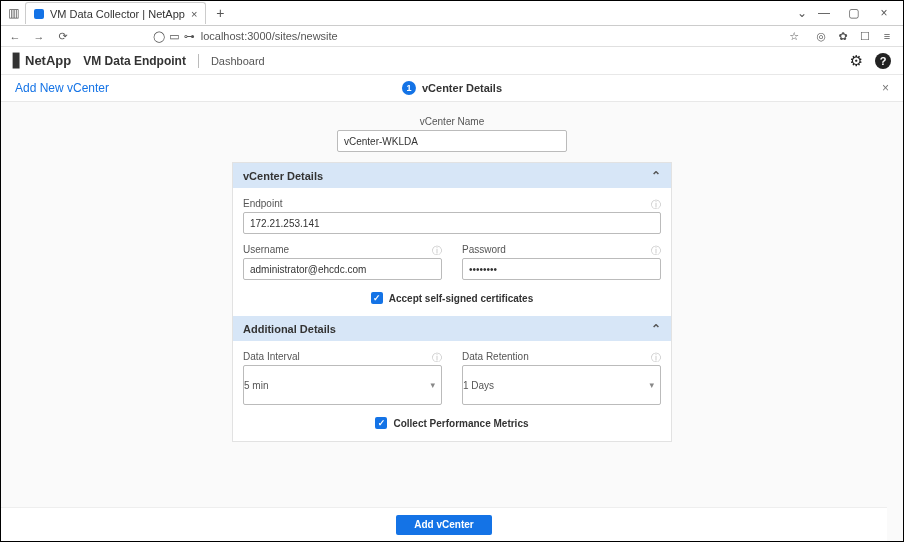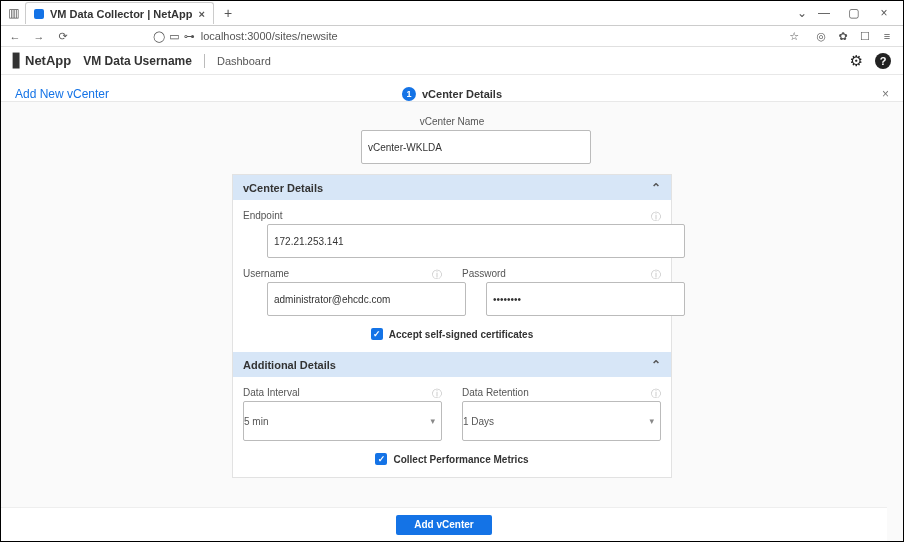--- a/index.html
+++ b/index.html
@@ -26,21 +26,20 @@
   .browser-tab {
     display:flex; align-items:center;
     height:22px;
     padding:0 8px;
     border:1px solid #ccc;
     border-bottom:none;
     border-radius:3px 3px 0 0;
     background:#fff;
     font-size:11px;
     gap:6px;
-    font-weight:bold;
   }
   .browser-tab .favicon { width:10px;height:10px;background:#1473e6;border-radius:2px;}
   .browser-tab .tab-close { font-size:11px;color:#555;}
   .os-bar .new-tab { font-size:14px;color:#555;padding:0 6px;}
   .os-bar .spacer{flex:1;}
   .os-bar .win-btn{width:26px;text-align:center;color:#555;font-size:12px;}
   .os-bar .chev{font-size:12px;color:#555;}
 
   
   .url-bar {
@@ -79,21 +78,21 @@
   .app-header .spacer{flex:1;}
   .app-header .ic{font-size:15px;color:#222;}
   .help-ic{
     width:16px;height:16px;border-radius:50%;
     background:#222;color:#fff;display:flex;align-items:center;justify-content:center;
     font-weight:700;font-size:11px;
   }
 
   
   .title-row{
-    display:flex;align-items:flex-end;
+    display:flex;align-items:center;
     height:27px;
     border-bottom:1px solid #e8e8e8;
     padding:0 14px;
     position:relative;
     font-size:12px;
   }
   .title-link{color:#1473e6;font-weight:500;}
   .title-center{
     position:absolute;left:50%;transform:translateX(-50%);
     display:flex;align-items:center;gap:6px;
@@ -118,23 +117,23 @@
     position:relative;
   }
 
   
   .name-block{
     width:230px;
     margin:14px auto 10px;
   }
   .fld-label{font-size:10px;color:#555;margin-bottom:3px;text-align:center;}
   .text-input{
-    width:100%;height:22px;padding:16px 6px;
+    width:100%;height:22px;padding:4px 6px;
     border:1px solid #bbb;border-radius:2px;
-    font-size:10px;color:#333;background:#fff;outline:none;margin-left:24px;
+    font-size:10px;color:#333;background:#fff;outline:none;
   }
 
   
   .card{
     width:440px;margin:0 auto;
     border:1px solid #e2e2e2;background:#fff;
   }
   .section-hdr{
     height:25px;background:#d7e6f7;
     display:flex;align-items:center;padding:0 10px;
@@ -215,21 +214,21 @@
     <span>☐</span>
     <span>≡</span>
   </div>
 </div>
 
 <div class="app-header">
   <span class="brand">
     <span class="n">▋</span>
     <span>NetApp</span>
   </span>
-  <span class="product">VM Data Username</span>
+  <span class="product">VM Data Endpoint</span>
   <span class="vdiv"></span>
   <span class="crumb">Dashboard</span>
   <div class="spacer"></div>
   <span class="ic">⚙</span>
   <span class="help-ic">?</span>
 </div>
 
 <div class="title-row">
   <span class="title-link">Add New vCenter</span>
   <div class="title-center">

